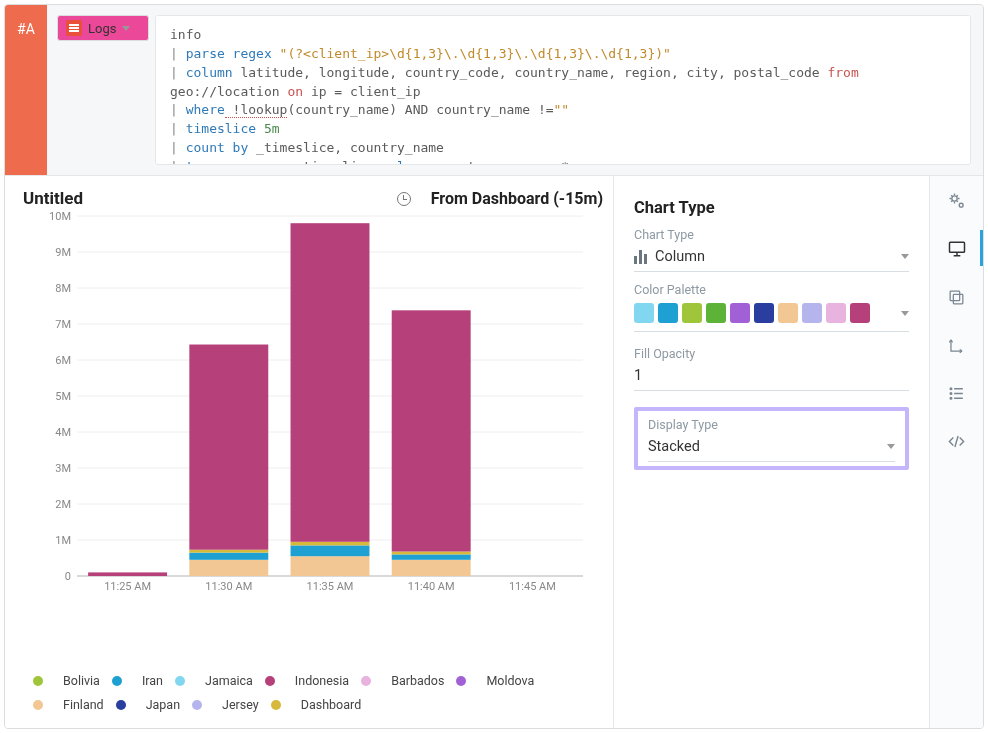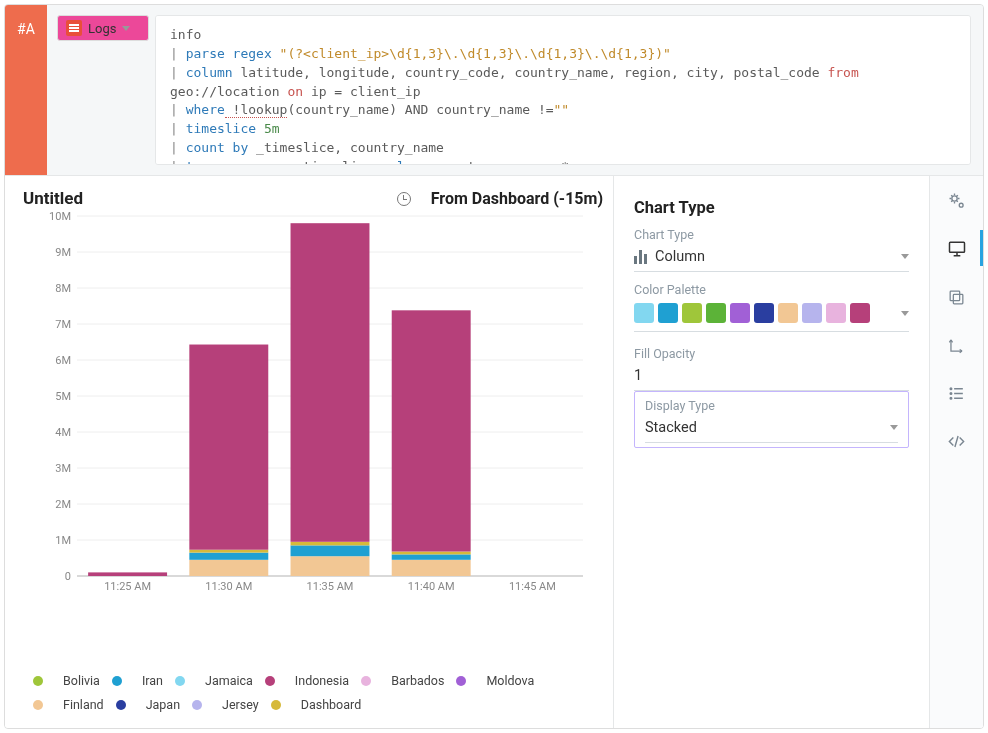--- a/index.html
+++ b/index.html
@@ -149,22 +149,23 @@
   .sp-select .left { display:flex; align-items:center; gap:8px; }
   .bars-icon { display:inline-flex; align-items:flex-end; gap:2px; height:14px;}
   .bars-icon span{ width:3px; background:#6a7780;}
   .palette-row { display:flex; gap:4px; align-items:center; margin-top:6px; padding-bottom:6px;}
   .pal { width:20px; height:20px; border-radius:3px; }
   .sp-input {
     width: 100%; border: none; border-bottom: 1px solid #d7dde1; padding: 6px 0; font-size: 14.5px; color:#333;
     font-family: inherit; outline: none; background: transparent;
   }
   .display-type-box {
-    border: 1px solid #c4b5fd;
+    border: 4px solid #c4b5fd;
     border-radius: 2px;
+    margin-top: 16px;
     padding: 6px 10px 4px;
   }
 
   
   .tool-rail {
     width: 54px;
     border-left: 1px solid #e5e7e8;
     background: #fafbfc;
     display: flex;
     flex-direction: column;

